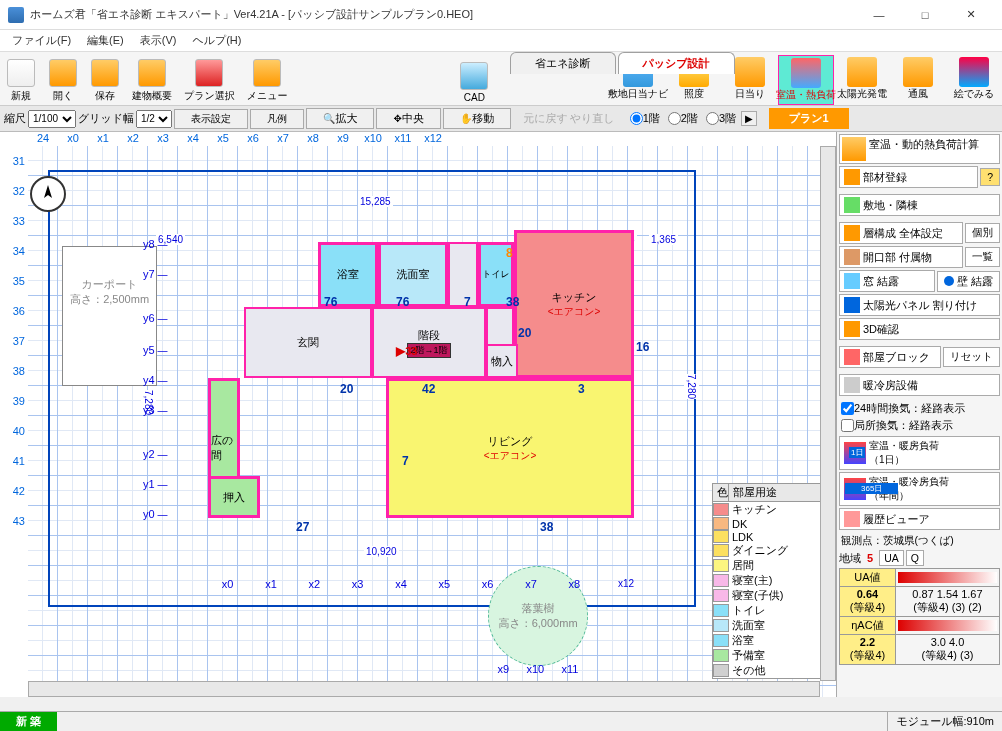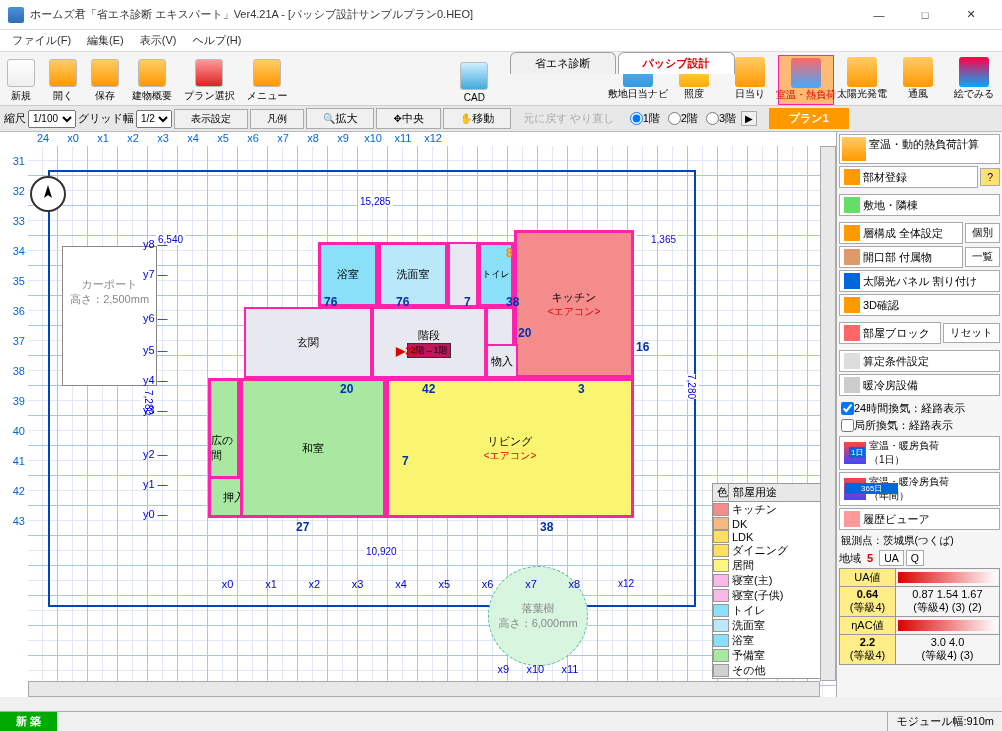--- a/index.html
+++ b/index.html
@@ -13,21 +13,21 @@
 .toolbar1{height:54px;background:#f5f5f5;display:flex;align-items:flex-end;border-bottom:1px solid #ccc;position:relative}
 .tool-btn{display:flex;flex-direction:column;align-items:center;padding:2px 6px;min-width:42px}
 .tool-btn .i{width:28px;height:28px;background:#ddd;border:1px solid #bbb;border-radius:3px}
 .tool-btn .l{font-size:10px;margin-top:2px;white-space:nowrap}
 .tabs{position:absolute;top:0;left:510px;display:flex}
 .tab{padding:3px 24px;border:1px solid #a0a0a0;border-bottom:none;border-radius:6px 6px 0 0;background:#f0f0f0;margin-right:2px}
 .tab.active{background:#fff}
 .tab.active span{color:#d00;font-weight:bold}
 .bigtools{display:flex;margin-left:auto}
 .bigtool{display:flex;flex-direction:column;align-items:center;width:56px;padding:2px}
-.bigtool.active{border:1px solid #f2a;background:#fdba74}
+.bigtool.active{border:1px solid #f2a;background:#5eead4}
 .bigtool .i{width:30px;height:30px;background:linear-gradient(#6bf,#39d);border-radius:3px}
 .bigtool .l{font-size:10px;white-space:nowrap}
 .bigtool.active .l{color:#d00}
 .toolbar2{height:26px;background:#e8e8e8;display:flex;align-items:center;padding:0 4px;border-bottom:1px solid #bbb;gap:2px}
 .tb2-lbl{white-space:nowrap}
 .tb2-sel{height:18px;font-size:10px}
 .tb2-btn{padding:2px 16px;border:1px solid #aaa;background:#f0f0f0;font-size:10px}
 .radio{display:flex;align-items:center;margin:0 3px}
 .plan-btn{padding:3px 20px;background:#f90;color:#fff;font-weight:bold;margin-left:10px}
 .main{display:flex;height:565px}
@@ -278,23 +278,20 @@
    <div class="room kairo" style="left:458px;top:161px;width:28px;height:71px"></div>
    <div class="room kairo" style="left:458px;top:198px;width:32px;height:34px;font-size:9px">
           <span>物入</span>
         </div>
    <div class="room" style="left:180px;top:232px;width:32px;height:140px;background:#a8e8a0;font-size:9px">
           <span>広の間</span>
         </div>
    <div class="room" style="left:180px;top:330px;width:52px;height:42px;background:#a8e8a0;font-size:9px">
           <span>押入</span>
         </div>
-   <div class="room" style="left:212px;top:232px;width:146px;height:140px;background:#a8e8a0">
-          <span>和室</span>
-        </div>
    <div class="room" style="left:358px;top:232px;width:248px;height:140px;background:#f9f570">
           <span>リビング</span>
           <span style="color:#d00;font-size:10px">&lt;エアコン&gt;</span>
         </div>
 
    <div class="vent" style="left:296px;top:149px">76</div>
    <div class="vent" style="left:368px;top:149px">76</div>
    <div class="vent" style="left:436px;top:149px">7</div>
    <div class="vent" style="left:478px;top:149px">38</div>
    <div class="vent" style="left:490px;top:180px">20</div>
@@ -421,45 +418,49 @@
       </div>
   <div class="side-row">
         <div class="side-btn">
           <div class="i" style="background:#d96"></div>
           <span>開口部 付属物</span>
         </div>
         <div class="side-btn sm">一覧</div>
       </div>
   <div class="side-row">
         <div class="side-btn">
+          <div class="i" style="background:#6cf"></div>
+          <span>窓 結露</span>
+        </div>
+        <div class="side-btn sm">
+          <div class="i" style="background:#06d;width:10px;height:10px;border-radius:50%"></div>
+          <span>壁 結露</span>
+        </div>
+      </div>
+  <div class="side-row">
+        <div class="side-btn">
           <div class="i" style="background:#06d"></div>
           <span>太陽光パネル 割り付け</span>
         </div>
       </div>
   <div class="side-row">
         <div class="side-btn">
           <div class="i" style="background:#f90"></div>
           <span>3D確認</span>
         </div>
       </div>
   <div class="side-hr"></div>
   <div class="side-row">
         <div class="side-btn">
           <div class="i" style="background:#f66"></div>
           <span>部屋ブロック</span>
         </div>
         <div class="side-btn sm">リセット</div>
       </div>
   <div class="side-hr"></div>
-  <div class="side-row">
-        <div class="side-btn">
-          <div class="i" style="background:#ddd"></div>
-          <span>算定条件設定</span>
-        </div>
-      </div>
   <div class="side-row">
         <div class="side-btn">
           <div class="i" style="background:#ccc"></div>
           <span>暖冷房設備</span>
         </div>
       </div>
   <div class="side-hr"></div>
   <label class="side-chk">
         <input type="checkbox" checked="" style="">
         <span>24時間換気：経路表示</span>

